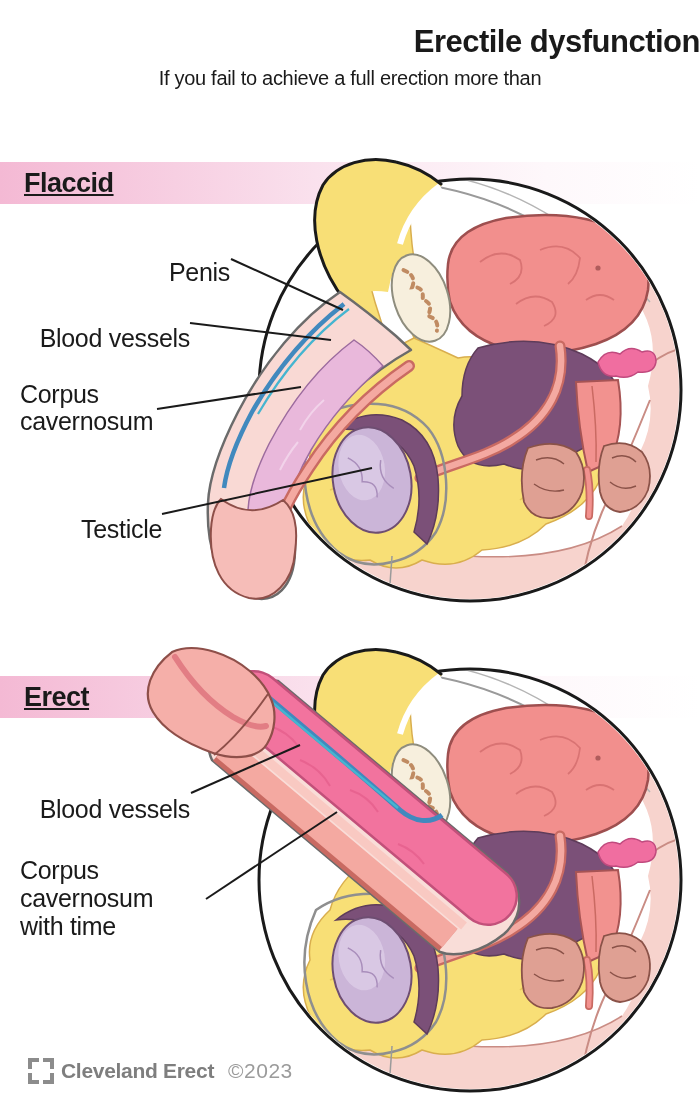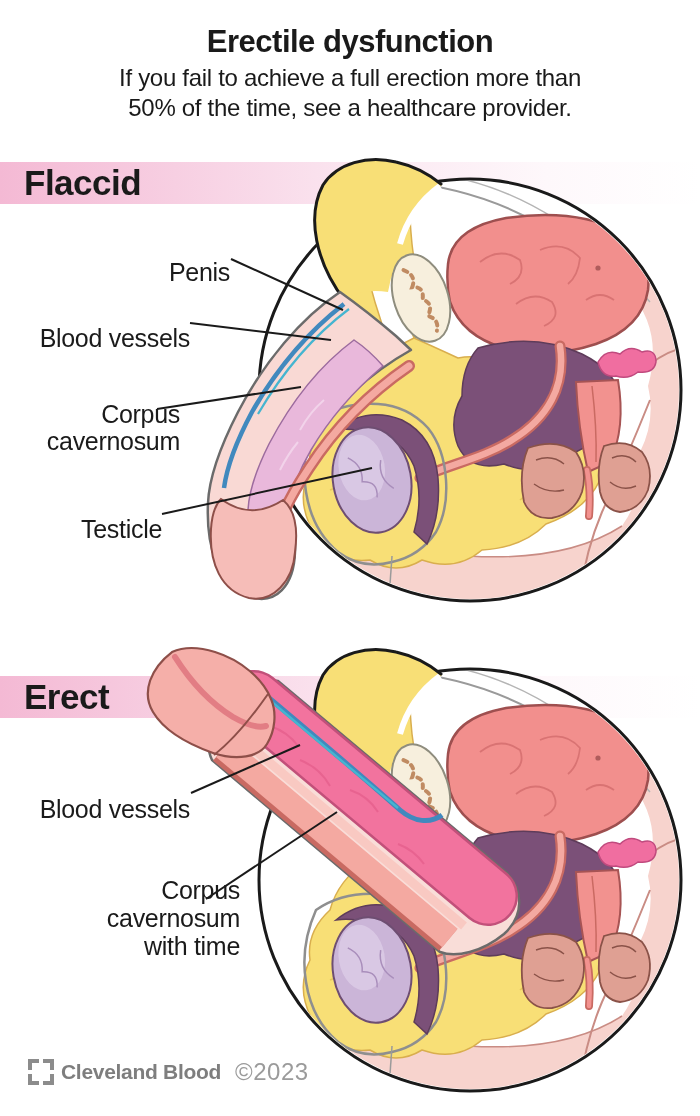--- a/index.html
+++ b/index.html
@@ -1,41 +1,41 @@
 <!DOCTYPE html>
 <html style="--text: #1A1A1A; --banner_pink: #F4B9D4; --fat_yellow: #F8DF76; --bladder_coral: #F28F8D; --muscle_plum: #7B5078; --testicle_lavender: #CBB5D8; --bone_cream: #F7EFDD; --skin_pink: #F7D3CD; --corpus_flaccid: #E9B8DB; --corpus_erect: #F2739E; --vessel_blue: #4189BE; --vessel_cyan: #45B5D0; --urethra_salmon: #F4A9A1; --brand_gray: #8C8C8C;"><head>
 <meta charset="utf-8">
 <style>
   html,body{margin:0;padding:0;background:#fff;}
   #page{position:relative;width:700px;height:1116px;background:#fff;overflow:hidden;
         font-family:"Liberation Sans", sans-serif;color:var(--text,#1a1a1a);}
-  .title{position:absolute;top:24px;left:0;width:700px;text-align:center;
+  .title{position:absolute;top:24px;left:0;width:700px;text-align:right;
          font-size:31px;font-weight:700;letter-spacing:-0.5px;}
   .subtitle{position:absolute;left:0;width:700px;text-align:center;
-            font-size:24px;font-weight:400;letter-spacing:-0.3px;line-height:30px;}
+            font-size:20px;font-weight:400;letter-spacing:-0.3px;line-height:30px;}
   .sub1{top:63px;} .sub2{top:93px;}
   .banner{position:absolute;left:0;width:700px;height:42px;
           background:linear-gradient(90deg,var(--banner_pink,#F4B9D4) 0%,#F7CFE2 25%,#FBE7F1 52%,#FEF8FB 78%,#FFFFFF 100%);}
   .banner-label{position:absolute;left:24px;top:0;line-height:42px;
-                font-size:35px;font-weight:700;letter-spacing:-0.5px;color:#1a1a1a;}
+                font-size:27px;font-weight:700;letter-spacing:-0.5px;color:#1a1a1a;text-decoration:underline;}
   #banner-flaccid{top:162px;} #banner-erect{top:676px;}
   .fig{position:absolute;left:0;display:block;}
   #fig-flaccid{top:155px;width:700px;height:485px;}
   #fig-erect{top:640px;width:700px;height:476px;}
   .lbl{position:absolute;font-size:25px;letter-spacing:-0.3px;line-height:27px;color:#1a1a1a;}
-  .lbl-r{text-align:right;margin-top:16px;} .lbl-c{text-align:right;margin-top:20px;}
+  .lbl-r{text-align:right;margin-top:16px;} .lbl-c{text-align:left;}
   #lbl-penis{left:158px;top:243px;width:72px;}
   #lbl-bv1{left:24px;top:309px;width:166px;}
   #lbl-corpus1{left:20px;top:381px;width:160px;}
   #lbl-testicle{left:68px;top:500px;width:94px;}
   #lbl-bv2{left:24px;top:780px;width:166px;}
   #lbl-corpus2{left:20px;top:856px;width:220px;line-height:28px;}
   #footer{position:absolute;left:28px;top:1058px;display:flex;align-items:center;}
   #brand{font-size:21px;font-weight:700;color:#7E7E7E;margin-left:7px;letter-spacing:-0.3px;}
-  #copyright{font-size:24px;color:#9B9B9B;margin-left:14px;letter-spacing:0.5px;}
+  #copyright{font-size:21px;color:#9B9B9B;margin-left:14px;letter-spacing:0.5px;}
   
   .c-circle{fill:#fff;stroke:#1a1a1a;stroke-width:3;}
   .c-fat{fill:var(--fat_yellow,#F8DF76);stroke:#D9AE4E;stroke-width:1.5;}
   .c-bladder{fill:var(--bladder_coral,#F28F8D);stroke:#9E4F4F;stroke-width:2.5;}
   .c-squig{fill:none;stroke:#D97373;stroke-width:1.8;}
   .c-bone{fill:var(--bone_cream,#F7EFDD);stroke:#8F8D7E;stroke-width:2;}
   .c-plum{fill:var(--muscle_plum,#7B5078);stroke:#5E3C5A;stroke-width:1.5;}
   .c-skin{fill:var(--skin_pink,#F7D3CD);}
   .c-test{fill:var(--testicle_lavender,#CBB5D8);stroke:#6E4E72;stroke-width:2;}
   .c-corpusF{fill:var(--corpus_flaccid,#E9B8DB);stroke:#9C6B9E;stroke-width:1.5;}
@@ -47,21 +47,20 @@
   .c-leader{stroke:#1a1a1a;stroke-width:2;fill:none;}
   .logo-sq{fill:var(--brand_gray,#8C8C8C);}
 </style>
 </head>
 <body>
 
 <div id="page">
 
   <div class="title">Erectile dysfunction</div>
   <div class="subtitle sub1">If you fail to achieve a full erection more than</div>
-  <div class="subtitle sub2">50% of the time, see a healthcare provider.</div>
 
   <div class="banner" id="banner-flaccid">
     <span class="banner-label">Flaccid</span>
   </div>
   <div class="banner" id="banner-erect">
     <span class="banner-label">Erect</span>
   </div>
 
   <svg class="fig" id="fig-flaccid" viewBox="0 155 700 485">
     <defs>
@@ -181,17 +180,17 @@
     <div>with time</div>
   </div>
 
   <div id="footer">
     <svg width="26" height="26" viewBox="0 0 26 26">
       <path class="logo-sq" d="M0 0 h11 v4 h-7 v7 h-4 Z"></path>
       <path class="logo-sq" d="M26 0 v11 h-4 v-7 h-7 v-4 Z"></path>
       <path class="logo-sq" d="M0 26 v-11 h4 v7 h7 v4 Z"></path>
       <path class="logo-sq" d="M26 26 h-11 v-4 h7 v-7 h4 Z"></path>
     </svg>
-    <span id="brand">Cleveland Blood</span>
+    <span id="brand">Cleveland Erect</span>
     <span id="copyright">©2023</span>
   </div>
 
 </div>
 
 </body></html>

